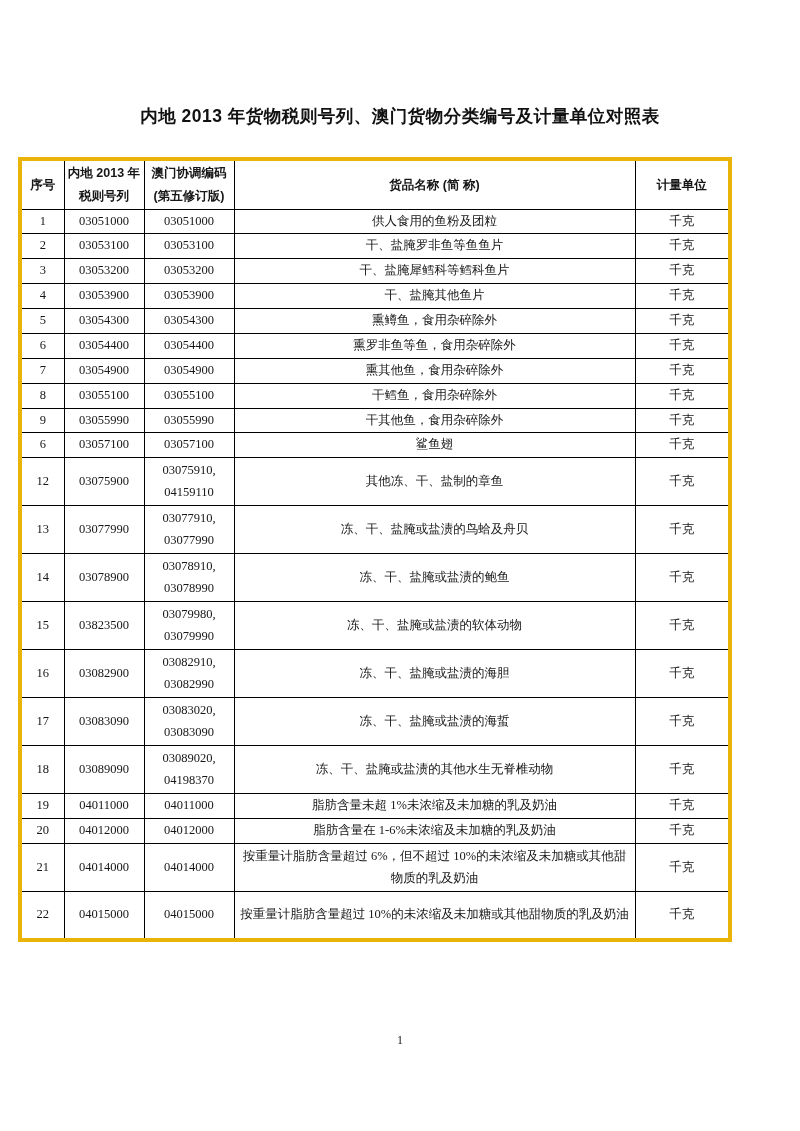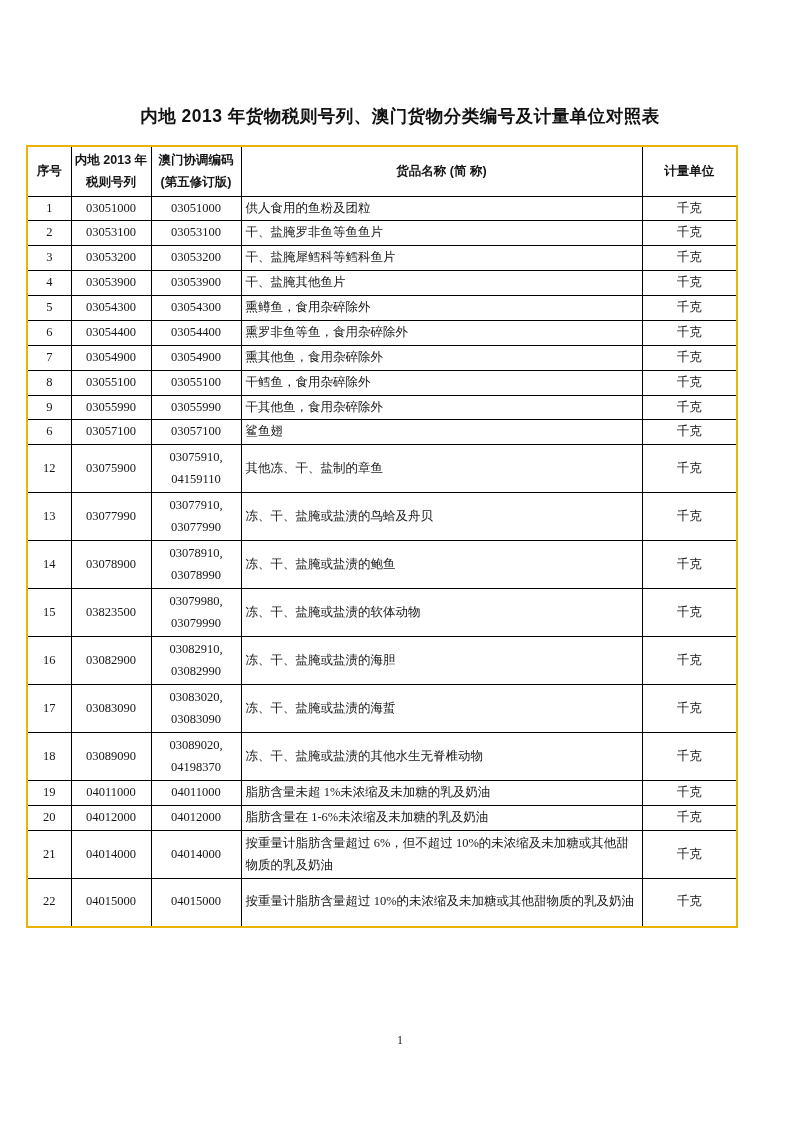--- a/index.html
+++ b/index.html
@@ -17,29 +17,29 @@
     height: 1131px;
     padding-top: 104px;
     background: #ffffff;
   }
   .title {
     text-align: center;
     font-size: 17.5px;
     font-weight: bold;
     letter-spacing: 0.5px;
     color: #111111;
-    margin-bottom: 17px;
+    margin-bottom: 29px;
     font-family: "Liberation Sans", "DejaVu Sans", sans-serif;
   }
   table.tariff {
     border-collapse: collapse;
     table-layout: fixed;
     width: 710px;
-    margin-left: 26px;
-    border: 2px solid #eab308;
+    margin-left: 18px;
+    border: 4px solid #eab308;
   }
   table.tariff th, table.tariff td {
     border: 1px solid #000000;
     font-size: 12.5px;
     line-height: 1.75;
     vertical-align: middle;
     overflow: hidden;
   }
   col.c-no   { width: 44px; }
   col.c-ml   { width: 80px; }
@@ -48,21 +48,21 @@
   col.c-unit { width: 95px; }
   table.tariff th {
     font-weight: bold;
     text-align: center;
     height: 50px;
     font-size: 12.5px;
     line-height: 1.8;
     font-family: "Liberation Sans", "DejaVu Sans", sans-serif;
   }
   td.cell-no, td.cell-ml, td.cell-mo, td.cell-unit { text-align: center; }
-  td.cell-name { text-align: left; padding: 1px 4px; }
+  td.cell-name { text-align: center; padding: 1px 4px; }
   td.cell-mo { white-space: pre-line; }
   tr.h1 td { height: 24px; }
   tr.h2 td { height: 48px; }
   .page-footer {
     position: absolute;
     left: 0;
     top: 1033px;
     width: 800px;
     text-align: center;
     font-size: 12px;

